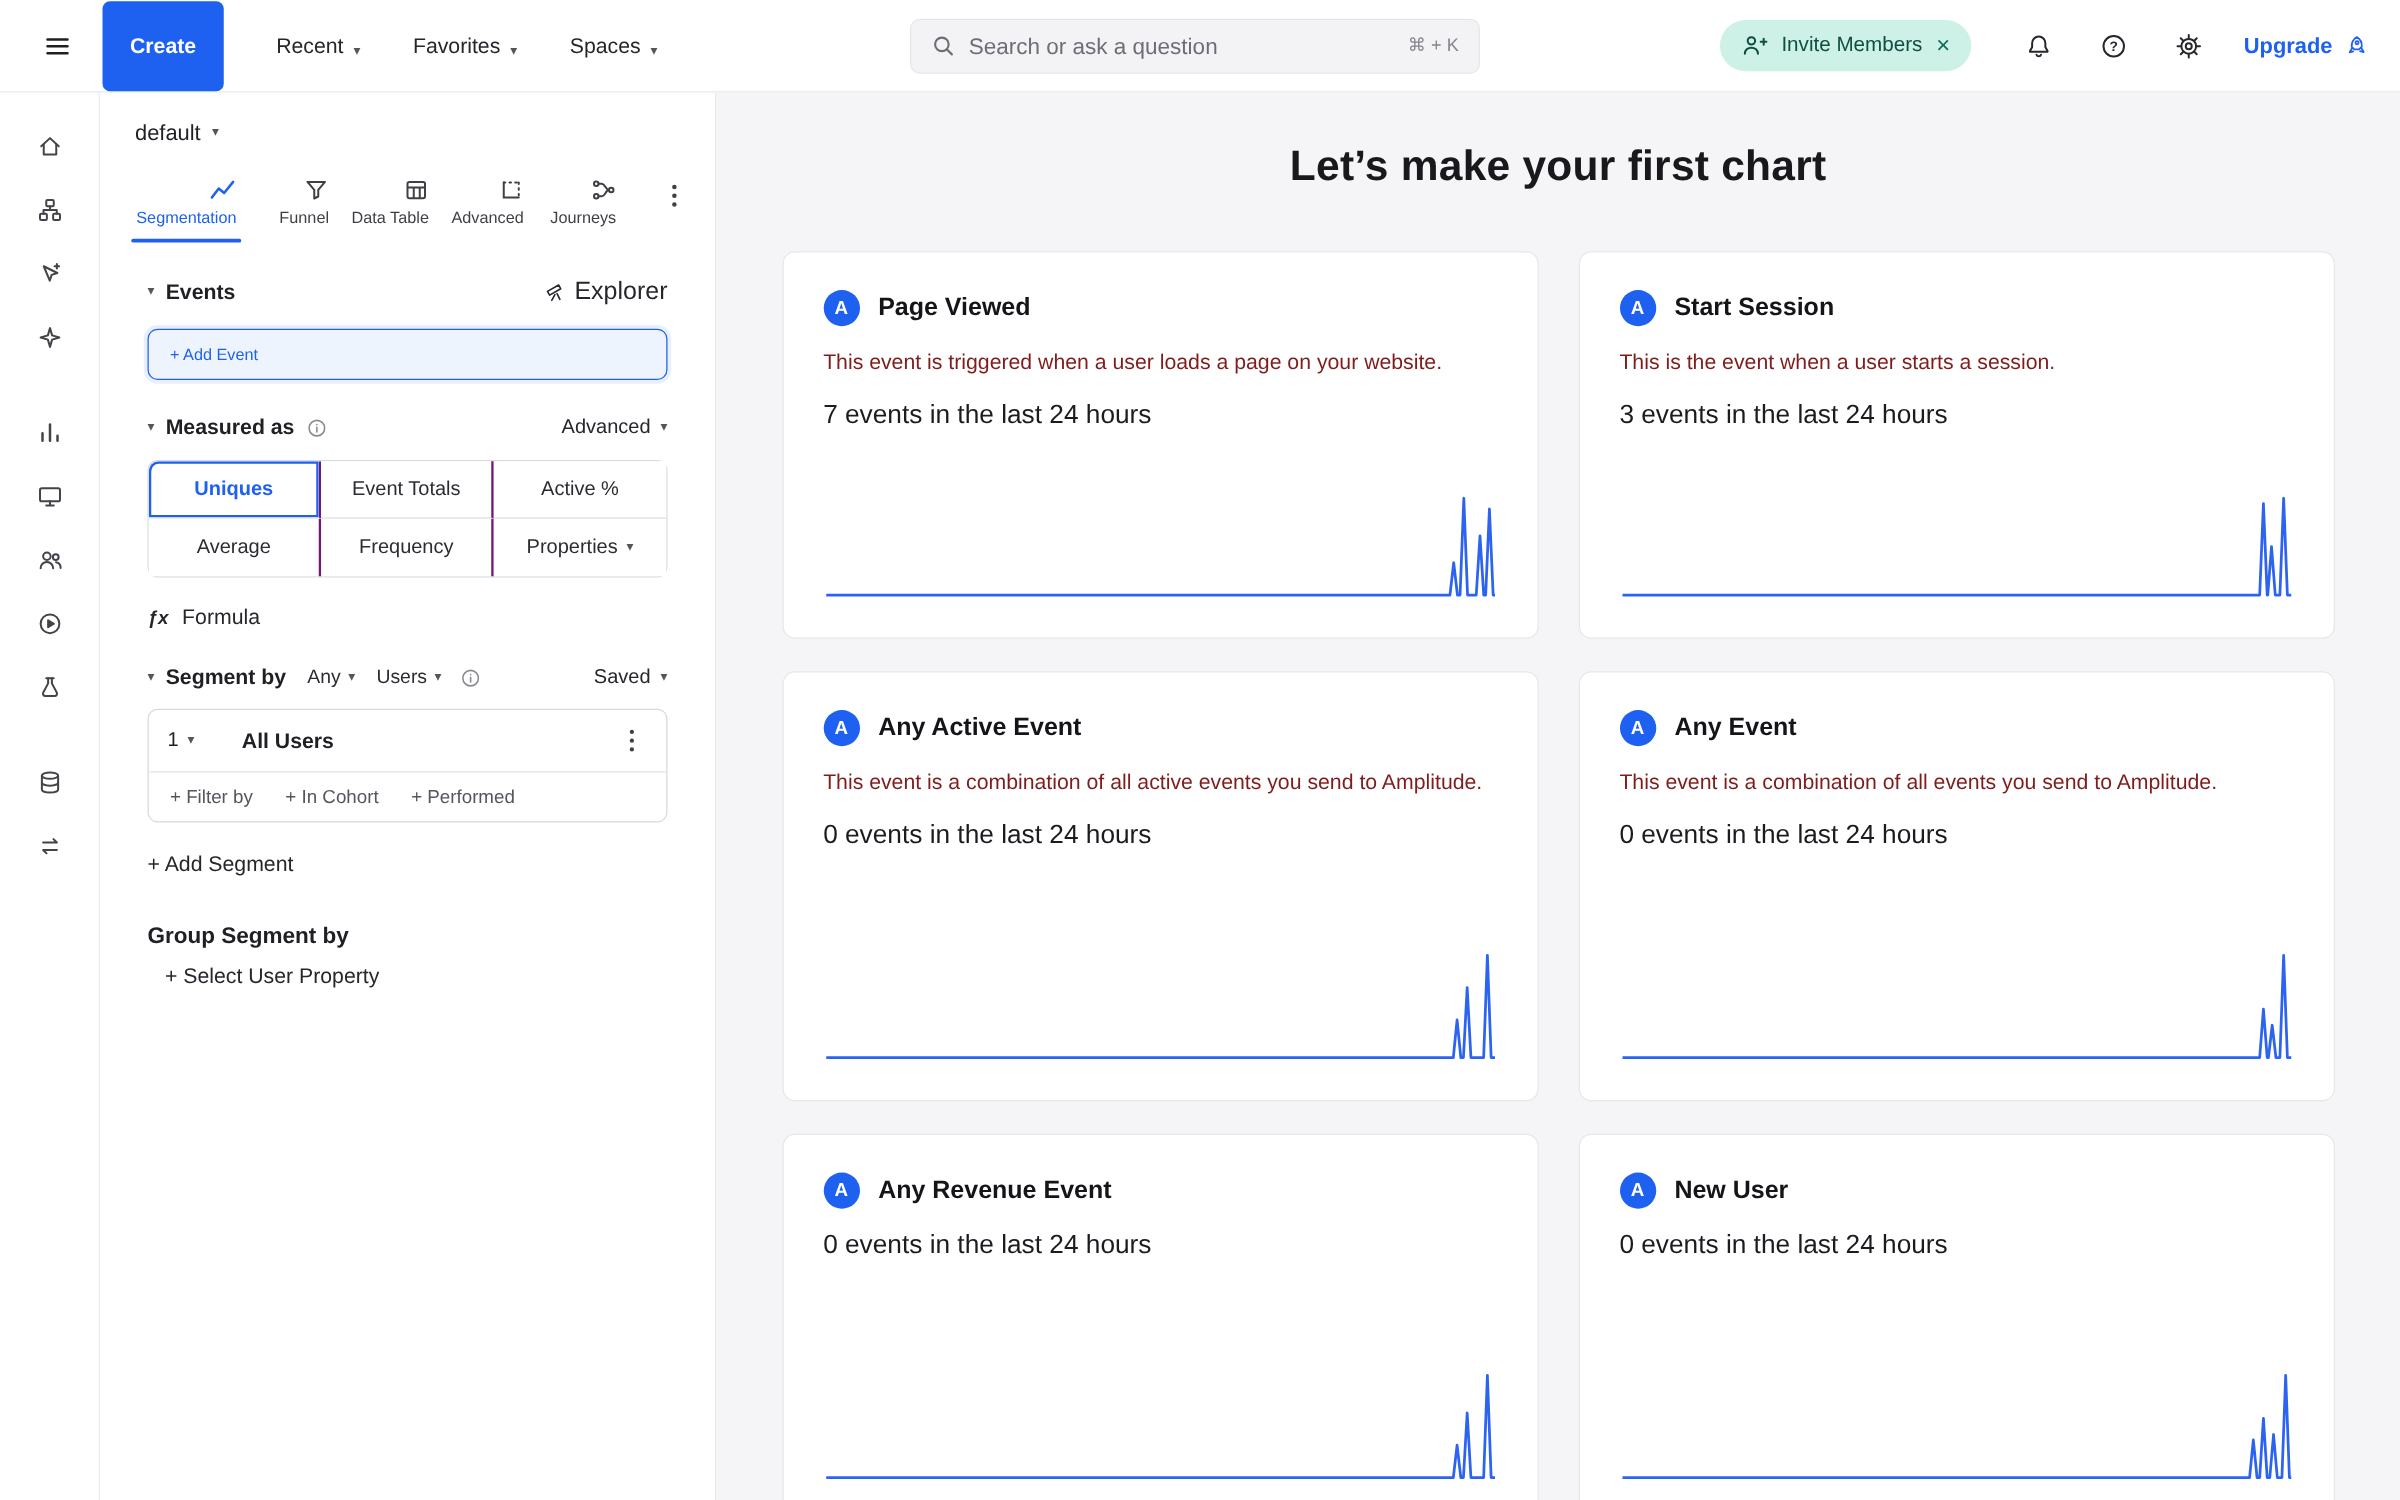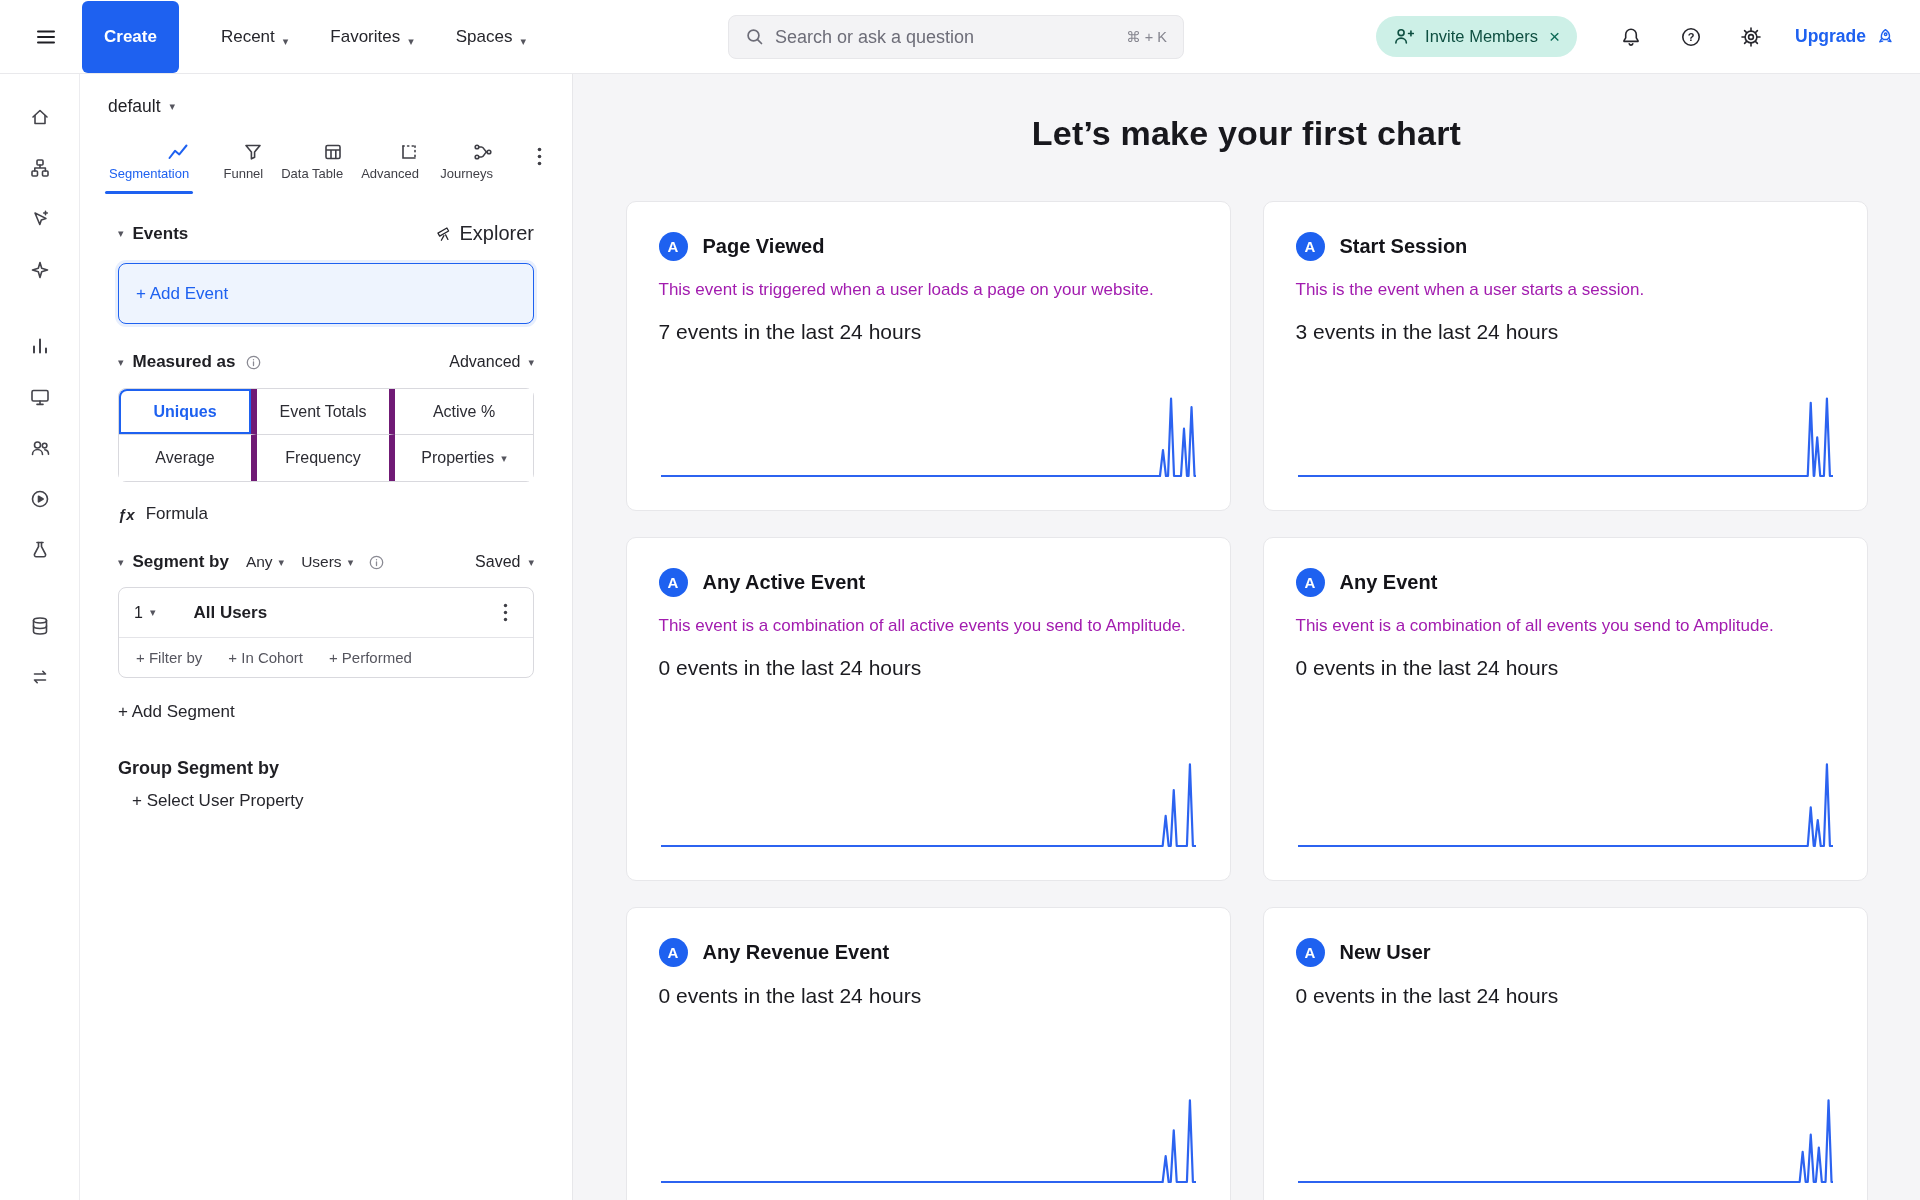--- a/index.html
+++ b/index.html
@@ -38,24 +38,24 @@
   .tab{display:flex;flex-direction:column;align-items:flex-end;gap:4px;padding:5px 9px 13px;cursor:pointer;position:relative;min-width:74px}
   .tab-label{font-size:13px;color:#3f3f46;white-space:nowrap}
   .tab.active .tab-label{color:#1e61f0;font-weight:500}
   .tab.active::after{content:"";position:absolute;left:5px;right:5px;bottom:0;height:3px;background:#1e61f0;border-radius:2px}
   .tab-more{margin-left:auto;padding-top:10px;cursor:pointer;width:34px;display:flex;justify-content:center}
   .section{padding:0 38px}
   .sec-head{display:flex;align-items:center;gap:9px;margin-top:28px}
   .sec-title{font-size:17px;font-weight:700;color:#1f1f24}
   .sec-right{margin-left:auto;display:flex;align-items:center;gap:8px;cursor:pointer}
   .explorer{display:flex;align-items:center;gap:8px;font-size:20px;color:#26262c;cursor:pointer}
-  .add-event{margin-top:18px;height:61px;border:1.5px solid #1e61f0;background:#eef4fe;color:#1e61f0;font-size:17px;font-weight:500;border-radius:8px;display:flex;align-items:center;padding:2px 17px;cursor:pointer;box-shadow:0 0 0 3px rgba(30,97,240,.10)}
+  .add-event{margin-top:18px;height:41px;border:1.5px solid #1e61f0;background:#eef4fe;color:#1e61f0;font-size:13px;font-weight:500;border-radius:8px;display:flex;align-items:center;padding:2px 17px;cursor:pointer;box-shadow:0 0 0 3px rgba(30,97,240,.10)}
   .advanced{font-size:16px;color:#26262c}
   .measure-grid{display:grid;grid-template-columns:1fr 1fr 1fr;margin-top:16px;border:1px solid #d9d9de;border-radius:8px;background:#fff}
-  .measure-cell{height:46px;display:flex;align-items:center;justify-content:center;gap:7px;font-size:16px;color:#2c2c33;border-right:6px solid #701a75;border-bottom:1px solid #d9d9de;cursor:pointer;background:#fff}
+  .measure-cell{height:46px;display:flex;align-items:center;justify-content:center;gap:7px;font-size:16px;color:#2c2c33;border-right:2px solid #701a75;border-bottom:1px solid #d9d9de;cursor:pointer;background:#fff}
   .measure-cell:nth-child(3n){border-right:none}
   .measure-cell:nth-child(n+4){border-bottom:none}
   .measure-cell.selected{color:#1e61f0;font-weight:600;box-shadow:inset 0 0 0 2px #1e61f0;border-top-left-radius:8px}
   .formula-row{display:flex;align-items:center;gap:11px;margin-top:22px;cursor:pointer}
   .formula-ic{font-style:italic;font-weight:700;font-size:15px;color:#26262c}
   .formula-label{font-size:17px;font-weight:500;color:#26262c}
   .seg-head-extra{display:flex;align-items:center;gap:6px;font-size:15.5px;color:#2c2c33;cursor:pointer;margin-left:8px}
   .segment-box{margin-top:15px;border:1px solid #d9d9de;border-radius:8px;background:#fff}
   .segment-row1{display:flex;align-items:center;height:49px;padding:0 15px;gap:8px}
   .seg-num{display:flex;align-items:center;gap:7px;font-size:16px;font-weight:500;cursor:pointer}
@@ -68,21 +68,21 @@
   .select-prop{margin-top:12px;margin-left:14px;font-size:17px;font-weight:500;color:#26262c;cursor:pointer}
 
   
   .main{flex:1;background:#f5f5f7;overflow:hidden;padding-top:40px}
   .main-title{text-align:center;font-size:34px;font-weight:600;color:#18181d;letter-spacing:.2px}
   .cards{display:grid;grid-template-columns:605px 605px;grid-template-rows:310px 344px 310px;gap:26px 32px;justify-content:center;margin-top:48px}
   .card{background:#fff;border:1px solid #e7e7ea;border-radius:10px;padding:30px 32px 26px;display:flex;flex-direction:column;cursor:pointer}
   .card-head{display:flex;align-items:center;gap:15px}
   .amp-badge{width:29px;height:29px;border-radius:50%;background:#1e61f0;color:#fff;font-weight:700;font-size:15px;display:flex;align-items:center;justify-content:center;flex-shrink:0}
   .card-title{font-size:20px;font-weight:700;color:#141419}
-  .card-desc{font-size:17px;color:#a21caf;margin-top:17px;line-height:1.45}
+  .card-desc{font-size:17px;color:#7f1d1d;margin-top:17px;line-height:1.45}
   .card-desc:empty{display:none}
   .card-count{font-size:21px;color:#1b1b20;margin-top:17px}
   .spark{margin-top:auto;width:100%;height:100px}
 </style>
 </head>
 <body>
 
 <header class="topbar">
   <div class="hamburger">
     <svg width="24" height="24" viewBox="0 0 24 24" fill="none" stroke="#1f1f24" stroke-width="2" stroke-linecap="round">

